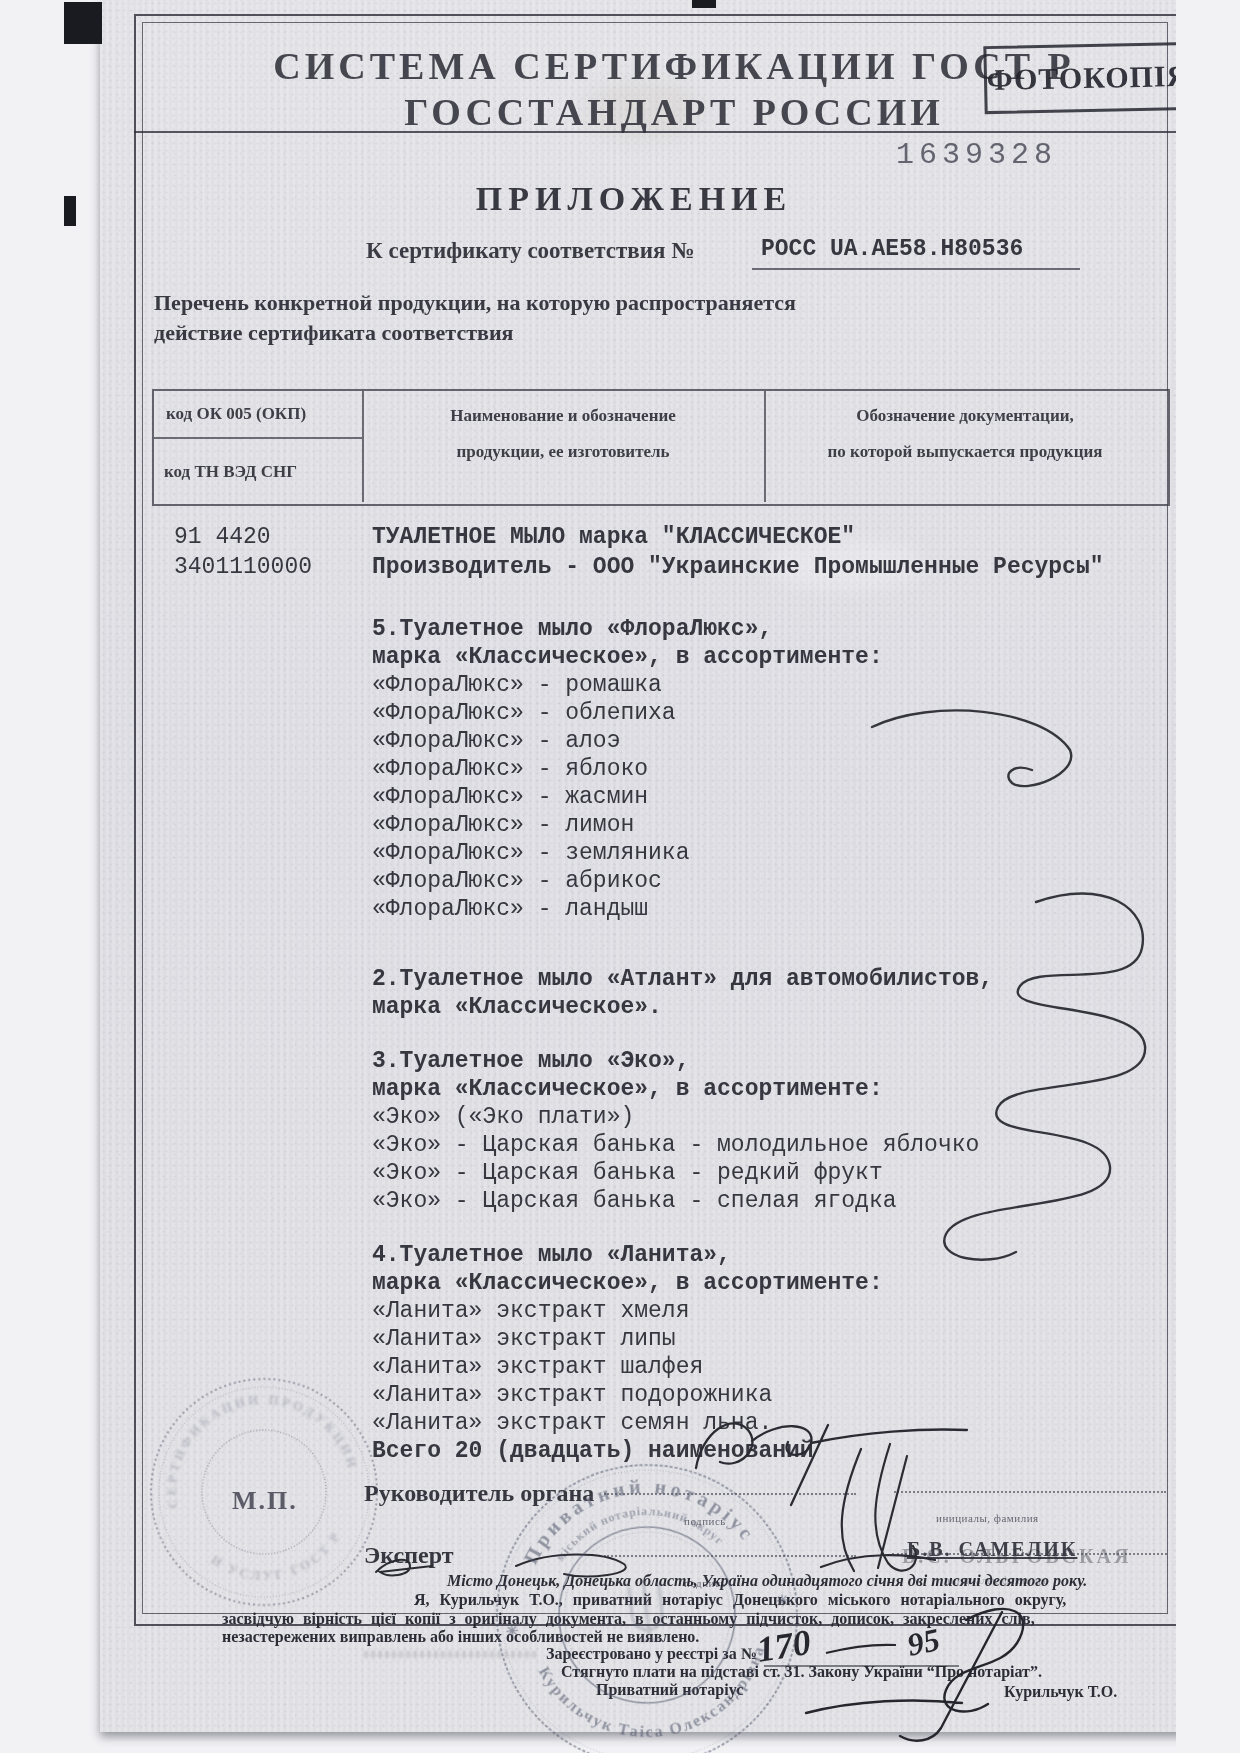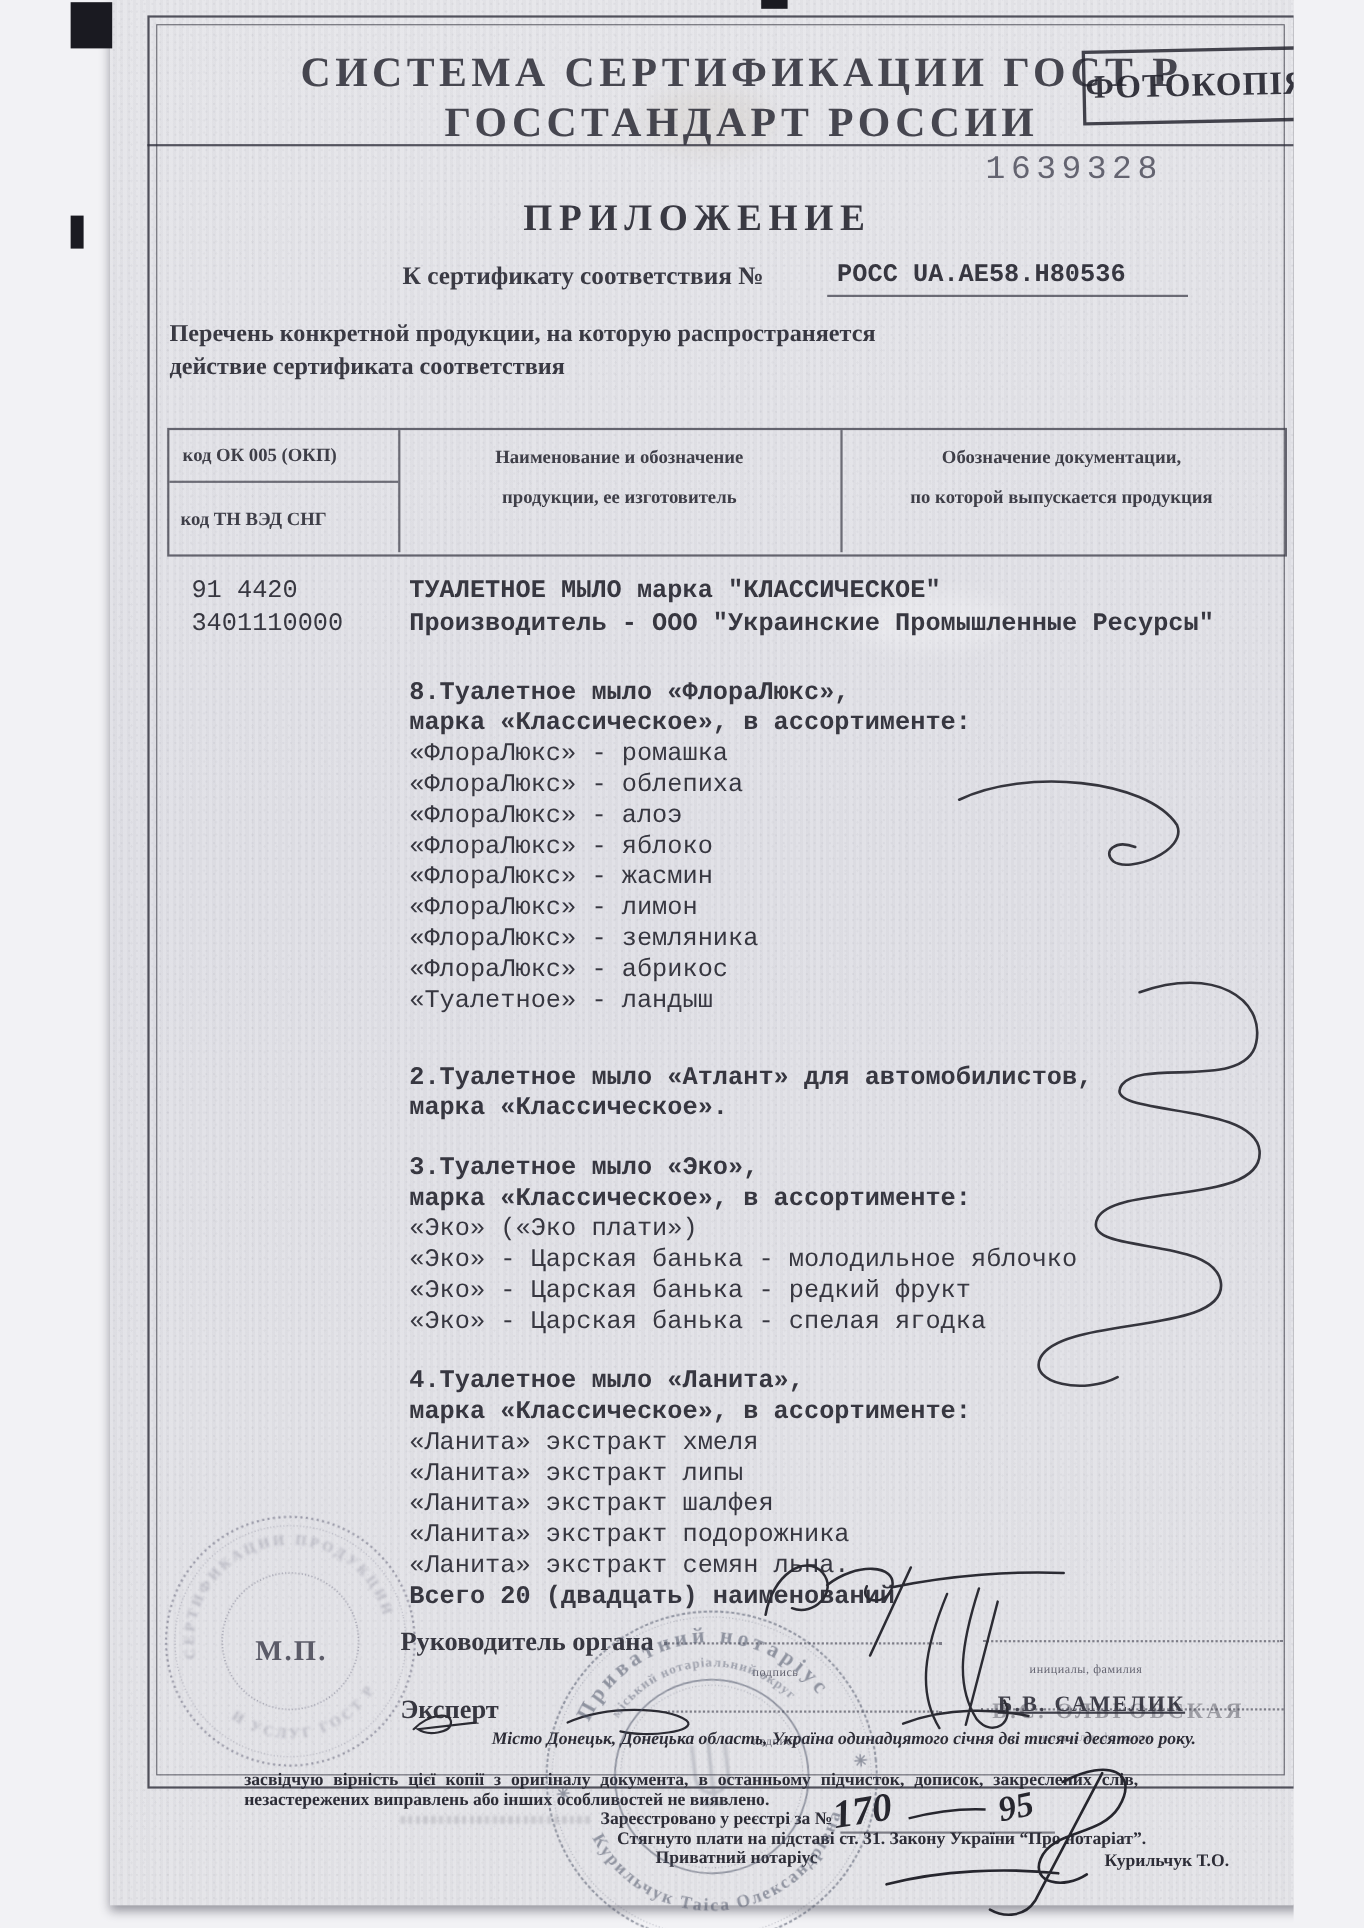--- a/index.html
+++ b/index.html
@@ -93,31 +93,31 @@
   <div class="abs tbl-txt tbl-center" style="left:298px;top:442px;width:402px;">продукции, ее изготовитель</div>
   <div class="abs tbl-txt tbl-center" style="left:700px;top:406px;width:402px;">Обозначение документации,</div>
   <div class="abs tbl-txt tbl-center" style="left:700px;top:442px;width:402px;">по которой выпускается продукция</div>
 
   <div class="abs mono" style="left:110px;top:524px;">91 4420</div>
   <div class="abs mono" style="left:110px;top:554px;">3401110000</div>
 
   <div class="abs mono b" style="left:308px;top:524px;">ТУАЛЕТНОЕ МЫЛО марка "КЛАССИЧЕСКОЕ"</div>
   <div class="abs mono b" style="left:308px;top:554px;">Производитель - ООО "Украинские Промышленные Ресурсы"</div>
 
-  <div class="abs mono b" style="left:308px;top:616px;">8.Туалетное мыло «ФлораЛюкс»,</div>
+  <div class="abs mono b" style="left:308px;top:616px;">5.Туалетное мыло «ФлораЛюкс»,</div>
   <div class="abs mono b" style="left:308px;top:644px;">марка «Классическое», в ассортименте:</div>
   <div class="abs mono" style="left:308px;top:672px;">«ФлораЛюкс» - ромашка</div>
   <div class="abs mono" style="left:308px;top:700px;">«ФлораЛюкс» - облепиха</div>
   <div class="abs mono" style="left:308px;top:728px;">«ФлораЛюкс» - алоэ</div>
   <div class="abs mono" style="left:308px;top:756px;">«ФлораЛюкс» - яблоко</div>
   <div class="abs mono" style="left:308px;top:784px;">«ФлораЛюкс» - жасмин</div>
   <div class="abs mono" style="left:308px;top:812px;">«ФлораЛюкс» - лимон</div>
   <div class="abs mono" style="left:308px;top:840px;">«ФлораЛюкс» - земляника</div>
   <div class="abs mono" style="left:308px;top:868px;text-align:right;">«ФлораЛюкс» - абрикос</div>
-  <div class="abs mono" style="left:308px;top:896px;">«Туалетное» - ландыш</div>
+  <div class="abs mono" style="left:308px;top:896px;">«ФлораЛюкс» - ландыш</div>
 
   <div class="abs mono b" style="left:308px;top:966px;">2.Туалетное мыло «Атлант» для автомобилистов,</div>
   <div class="abs mono b" style="left:308px;top:994px;">марка «Классическое».</div>
 
   <div class="abs mono b" style="left:308px;top:1048px;">3.Туалетное мыло «Эко»,</div>
   <div class="abs mono b" style="left:308px;top:1076px;">марка «Классическое», в ассортименте:</div>
   <div class="abs mono" style="left:308px;top:1104px;">«Эко» («Эко плати»)</div>
   <div class="abs mono" style="left:308px;top:1132px;">«Эко» - Царская банька - молодильное яблочко</div>
   <div class="abs mono" style="left:308px;top:1160px;">«Эко» - Царская банька - редкий фрукт</div>
   <div class="abs mono" style="left:308px;top:1188px;">«Эко» - Царская банька - спелая ягодка</div>
@@ -142,20 +142,21 @@
   <div class="abs sig-label" style="left:300px;top:1542px;">Эксперт</div>
   <div class="dotline" style="left:540px;top:1555px;width:252px;"></div>
   <div class="abs tiny" style="left:620px;top:1577px;">подпись</div>
   <div class="abs sig-name faded" style="left:838px;top:1545px;">В.С.  ОЛЬГОВСКАЯ</div>
   <div class="dotline" style="left:828px;top:1553px;width:275px;"></div>
   <div class="abs tiny" style="left:880px;top:1574px;opacity:.5;">инициалы, фамилия</div>
 
   <div class="abs mp-mark" style="left:168px;top:1486px;">М.П.</div>
 
   <div class="abs notary" style="left:383px;top:1572px;font-style:italic;">Місто Донецьк, Донецька область, Україна одинадцятого січня дві тисячі десятого року.</div>
+  <div class="abs notary" style="left:350px;top:1591px;word-spacing:6px;">Я,  Курильчук Т.О.,  приватний нотаріус Донецького  міського нотаріального округу,</div>
   <div class="abs notary" style="left:158px;top:1610px;word-spacing:5px;">засвідчую вірність цієї копії з оригіналу документа, в останньому підчисток, дописок, закреслених слів,</div>
   <div class="abs notary" style="left:158px;top:1628px;">незастережених виправлень або інших особливостей не виявлено.</div>
   <div class="smudge" style="left:300px;top:1651px;width:175px;"></div>
   <div class="abs notary" style="left:482px;top:1645px;">Зареєстровано у реєстрі за №</div>
   <div class="underline-line" style="left:700px;top:1665px;width:195px;background:rgba(55,55,68,.6);"></div>
   <div class="abs notary" style="left:497px;top:1663px;">Стягнуто плати на підставі ст. 31. Закону України “Про нотаріат”.</div>
   <div class="abs notary" style="left:532px;top:1681px;">Приватний нотаріус</div>
   <div class="abs notary" style="left:940px;top:1683px;">Курильчук Т.О.</div>
 
   <svg class="overlay" width="1240" height="1753" viewBox="0 0 1240 1753">

